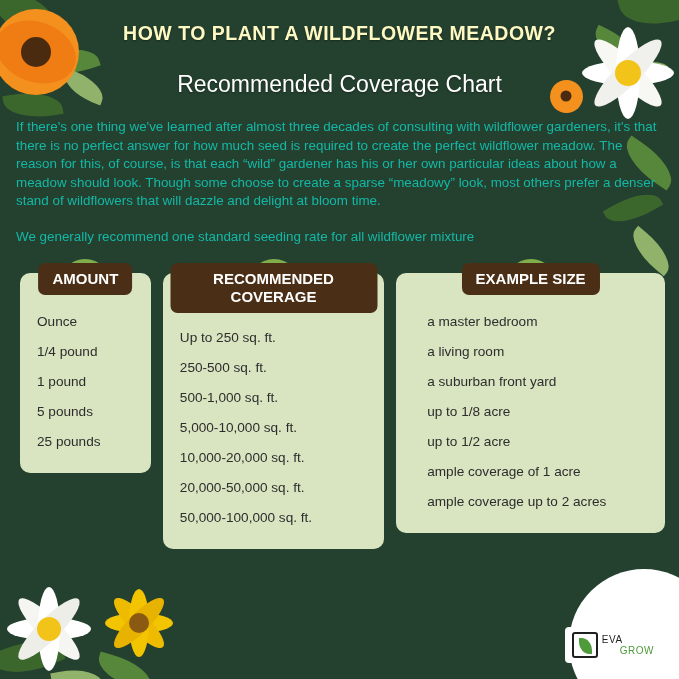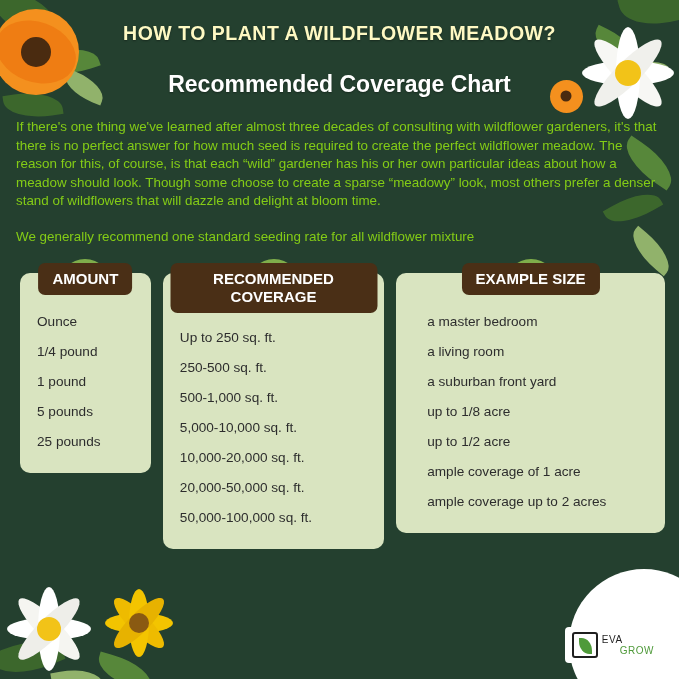--- a/index.html
+++ b/index.html
@@ -64,31 +64,31 @@
     color: #fef9c3;
     font-size: 19.5px;
     font-weight: bold;
     letter-spacing: .5px;
     margin: 0 0 26px 0;
     text-shadow: 0 1px 2px rgba(0,0,0,.35);
   }
   .subtitle {
     color: #ffffff;
     font-size: 23px;
-    font-weight: bold;
+    font-weight: normal;
     margin: 16px;
     text-shadow: 0 1px 2px rgba(0,0,0,.35);
   }
 
   
   .body-copy {
     position: relative;
     z-index: 5;
     margin: 20px 16px 0 16px;
-    color: #84cc16;
+    color: #14b8a6;
     font-size: 13.4px;
     line-height: 18.6px;
   }
   .body-copy p { margin: 0; }
   .body-copy p.second { margin-top: 17px; }
 
   
   .columns {
     position: relative;
     z-index: 5;

